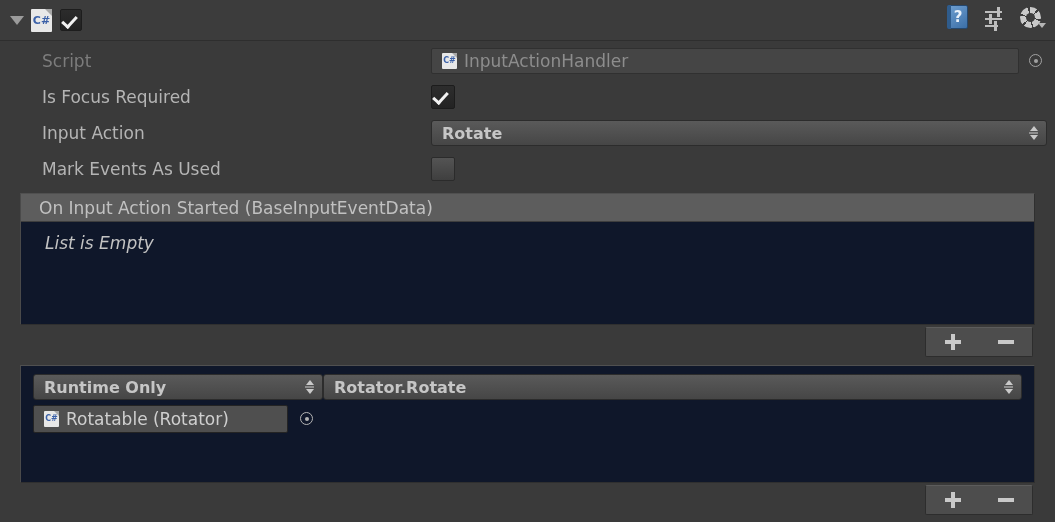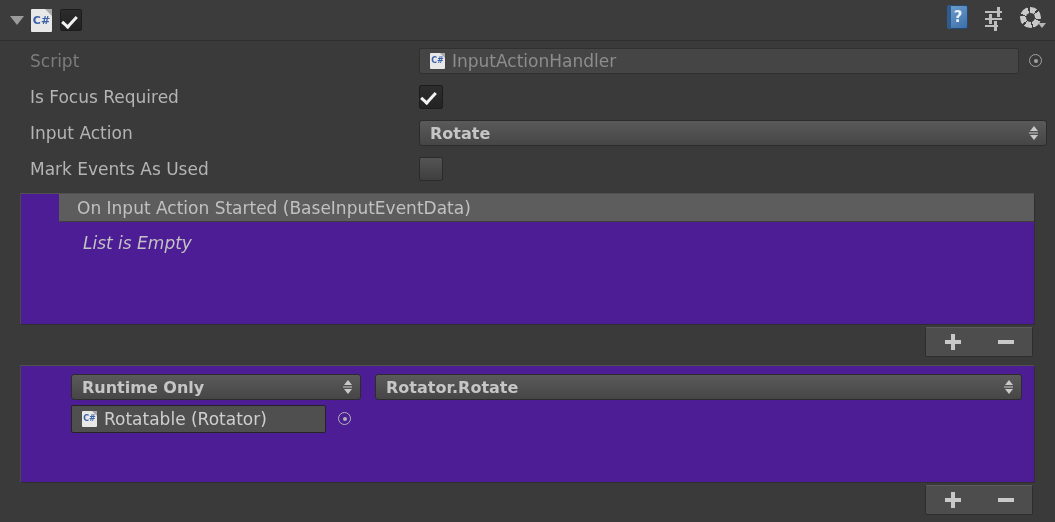--- a/index.html
+++ b/index.html
@@ -200,21 +200,21 @@
   .ic-gear .caret {
     position: absolute;
     right: 1px; bottom: 3px;
     width: 0; height: 0;
     border-left: 4px solid transparent;
     border-right: 4px solid transparent;
     border-top: 5px solid #b5b5b5;
   }
 
   
-  .body { padding-top: 2px; }
+  .body { padding-top: 2px; margin-left: 12px; }
   .row {
     display: flex;
     align-items: center;
     height: 36px;
     padding-left: 30px;
     box-sizing: border-box;
   }
   .row .lbl {
     width: 389px;
     font-size: 17px;
@@ -330,23 +330,22 @@
     background: #8f8f8f;
   }
   .row .popup { flex: 1; margin-right: 8px; }
 
   
   .evt {
     margin: 6px 20px 0 20px;
     border: 1px solid #2f2f2f;
     border-top-color: #505050;
     border-left-color: #4a4a4a;
-    background: #4c1d95;
-    box-sizing: border-box;
-    padding-left: 38px;
+    background: #0f172a;
+    box-sizing: border-box;
   }
   .evt-head {
     height: 28px;
     background: #5d5d5d;
     display: flex;
     align-items: center;
     padding-left: 18px;
     box-sizing: border-box;
     border-bottom: 1px solid #3e3e3e;
   }
@@ -397,21 +396,20 @@
     background: #c9c9c9;
   }
   .pmbtn .plus-h { width: 16px; height: 4px; }
   .pmbtn .plus-v { position: absolute; width: 4px; height: 16px; background: #c9c9c9; }
   .pmbtn .minus  { width: 16px; height: 4px; }
 
   
   .entry-row {
     display: flex;
     align-items: center;
-    gap: 14px;
     padding: 0 2px;
   }
   .entry-row .popup.small { width: 290px; flex: none; }
   .entry-row .popup.wide  { flex: 1; }
   .entry-row2 {
     display: flex;
     align-items: center;
     gap: 0;
     padding: 5px 2px 0 2px;
   }

